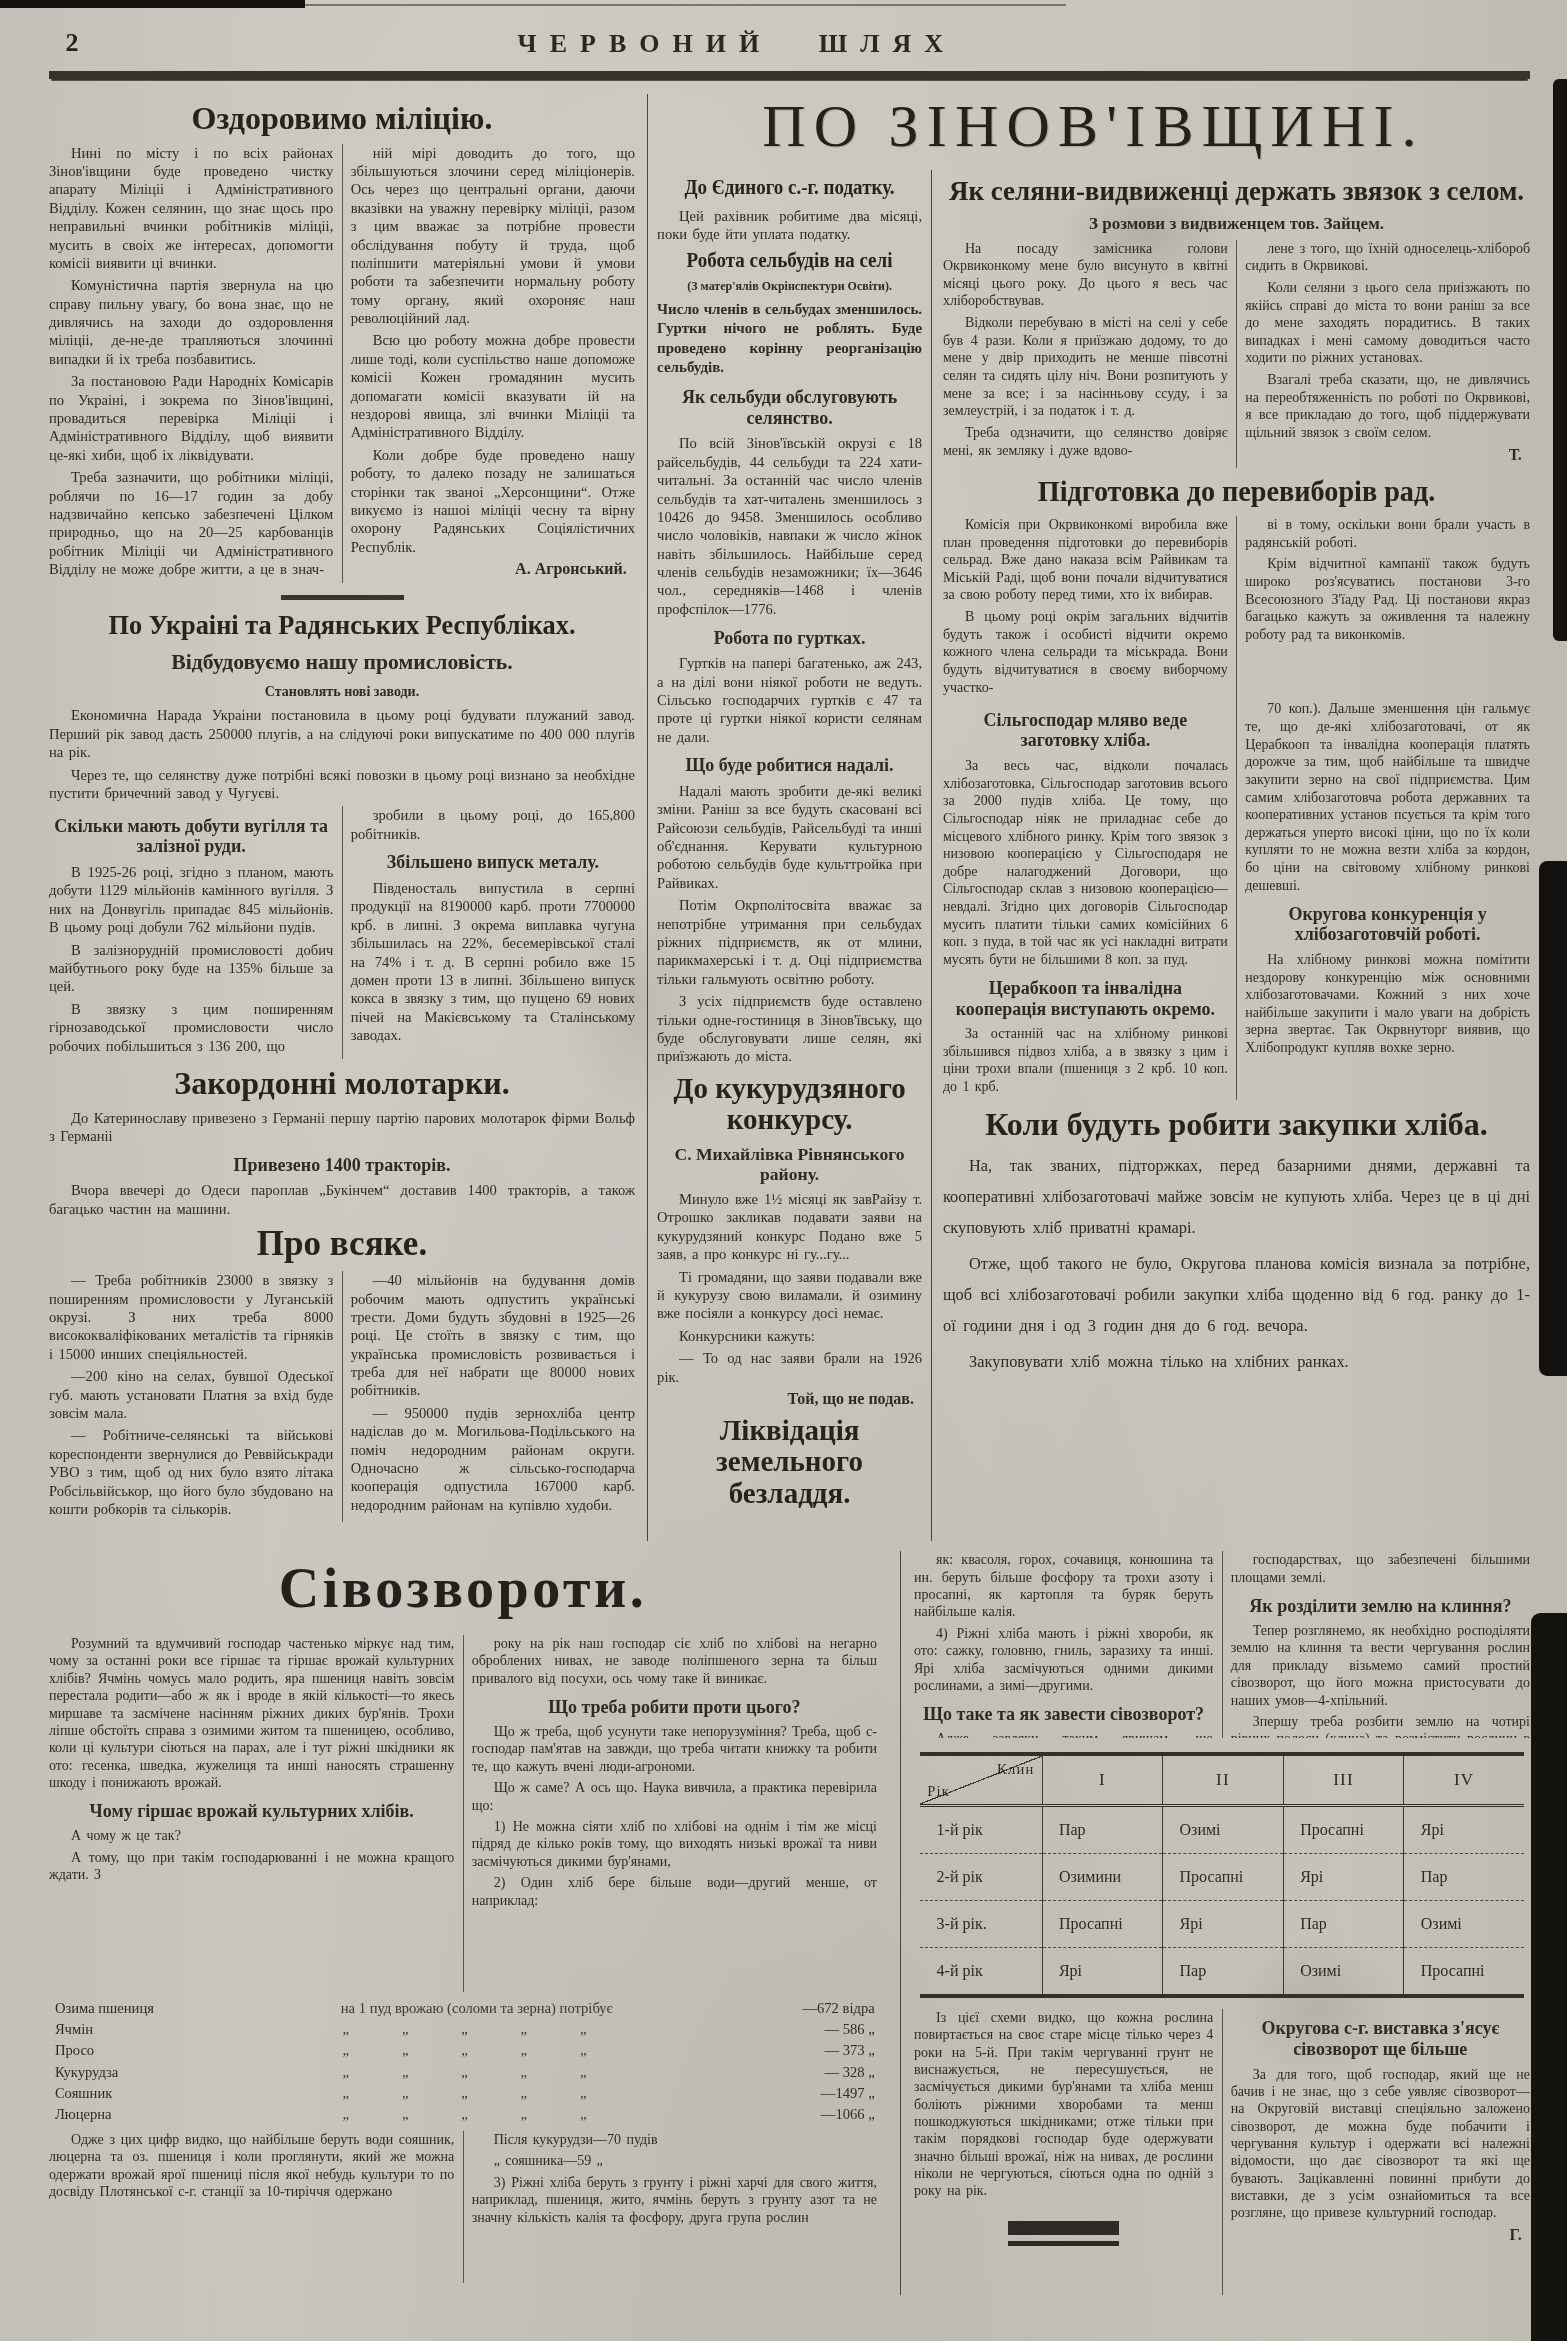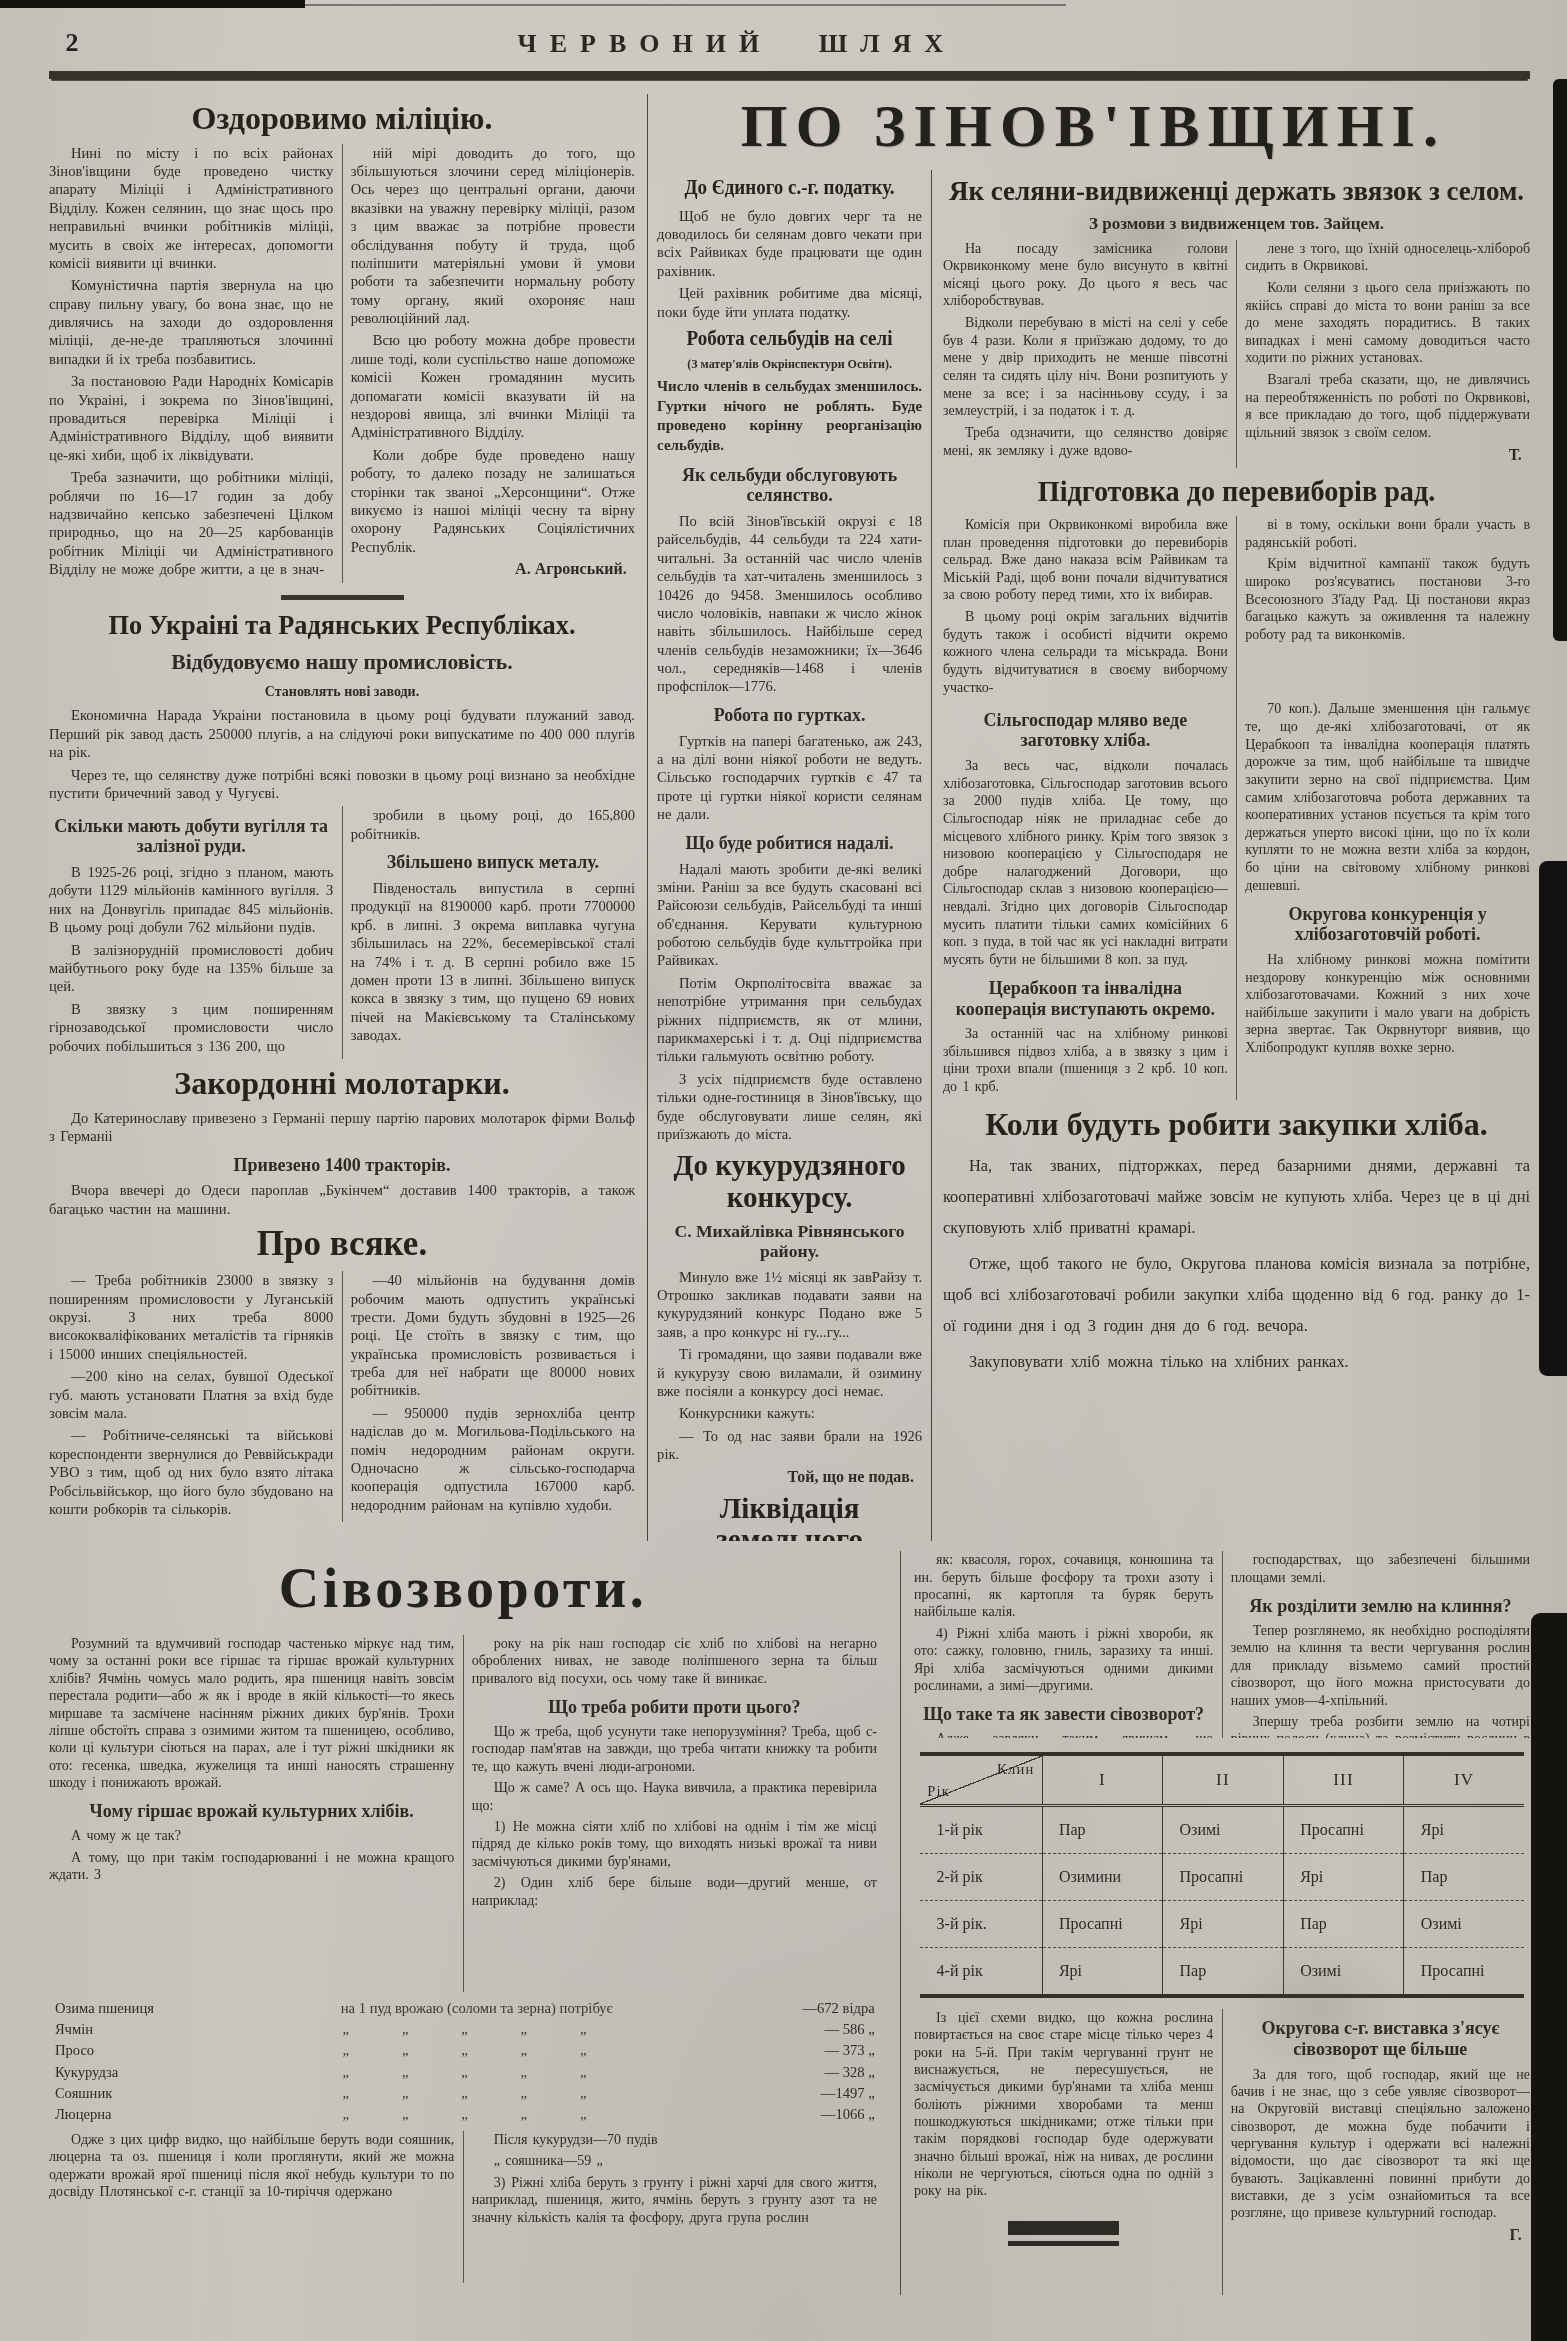--- a/index.html
+++ b/index.html
@@ -26,21 +26,21 @@
   
   header{position:relative;height:56px;}
   .page-num{position:absolute;left:16.4px;top:15px;font-size:26px;font-weight:bold;color:#24221d;}
   .masthead{position:absolute;left:50%;top:16.4px;transform:translateX(-62%);
     font-size:26px;font-weight:bold;letter-spacing:13px;word-spacing:27px;color:#2b2822;}
   .head-rule{height:7.6px;background:#36332c;box-shadow:0 4.1px 0 -2.3px #36332c;margin:2.3px 0 15px;}
   
   .main-row{display:flex;height:1447px;overflow:hidden;}
   .left-sec{width:586px;flex:none;padding-right:11.7px;border-right:1.8px solid #49453c;overflow:hidden;}
   .zinov-sec{flex:1;min-width:0;display:flex;flex-direction:column;padding-left:9.4px;}
-  .zinov-title{text-align:center;font-weight:bold;font-size:60px;letter-spacing:8.2px;
+  .zinov-title{text-align:center;font-weight:normal;font-size:60px;letter-spacing:8.2px;
     margin:1.2px 0 11.7px;color:#23211c;line-height:1.05;text-shadow:1.2px 1.2px 0 rgba(38,35,29,.18);}
   .zinov-row{flex:1;min-height:0;display:flex;overflow:hidden;}
   .mid-col{width:265px;flex:none;padding-right:9.4px;border-right:1.2px solid #49453c;overflow:hidden;}
   .right-col{flex:1;min-width:0;padding-left:10.5px;overflow:hidden;}
   
   .blk-p{font-size:14.6px;line-height:1.26;text-align:justify;text-indent:22px;margin:0 0 4.1px;word-spacing:1.8px;}
   .right-col .blk-p{font-size:14px;}
   .blk-pw{font-size:16.4px;line-height:1.9;text-align:justify;text-indent:26px;margin:0 0 4.7px;word-spacing:3.5px;}
   .blk-h{font-size:18px;font-weight:bold;text-align:center;line-height:1.15;margin:9.4px 4.7px 5.9px;text-indent:0;}
   .blk-lead{font-size:15px;font-weight:bold;line-height:1.3;text-align:justify;margin:1.2px 0 5.9px;}
@@ -182,21 +182,20 @@
     </section>
 
     <section class="zinov-sec">
       <h1 class="zinov-title">ПО ЗІНОВ'ІВЩИНІ.</h1>
       <div class="zinov-row">
 
         <div class="mid-col">
           <article>
             <h2 class="art-title fit1">До Єдиного с.-г. податку.</h2>
             <div>
-                <div class="blk-p">Щоб не було довгих черг та не доводилось би селянам довго чекати при всіх Райвиках буде працювати ще один рахівник.</div>
                 <div class="blk-p">Цей рахівник робитиме два місяці, поки буде йти уплата податку.</div>
               </div>
           </article>
           <article>
             <h2 class="art-title fit1">Робота сельбудів на селі</h2>
             <div class="blk-h" style="font-size:12px;margin-top:1.2px">(З матер'ялів Окрінспектури Освіти).</div>
             <div class="blk-lead">Число членів в сельбудах зменшилось. Гуртки нічого не роблять. Буде проведено корінну реорганізацію сельбудів.</div>
             <div>
                 <div class="blk-h">Як сельбуди обслуговують селянство.</div>
                 <div class="blk-p">По всій Зінов'ївській окрузі є 18 райсельбудів, 44 сельбуди та 224 хати-читальні. За останній час число членів сельбудів та хат-читалень зменшилось з 10426 до 9458. Зменшилось особливо число чоловіків, навпаки ж число жінок навіть збільшилось. Найбільше серед членів сельбудів незаможники; їх—3646 чол., середняків—1468 і членів профспілок—1776.</div>

